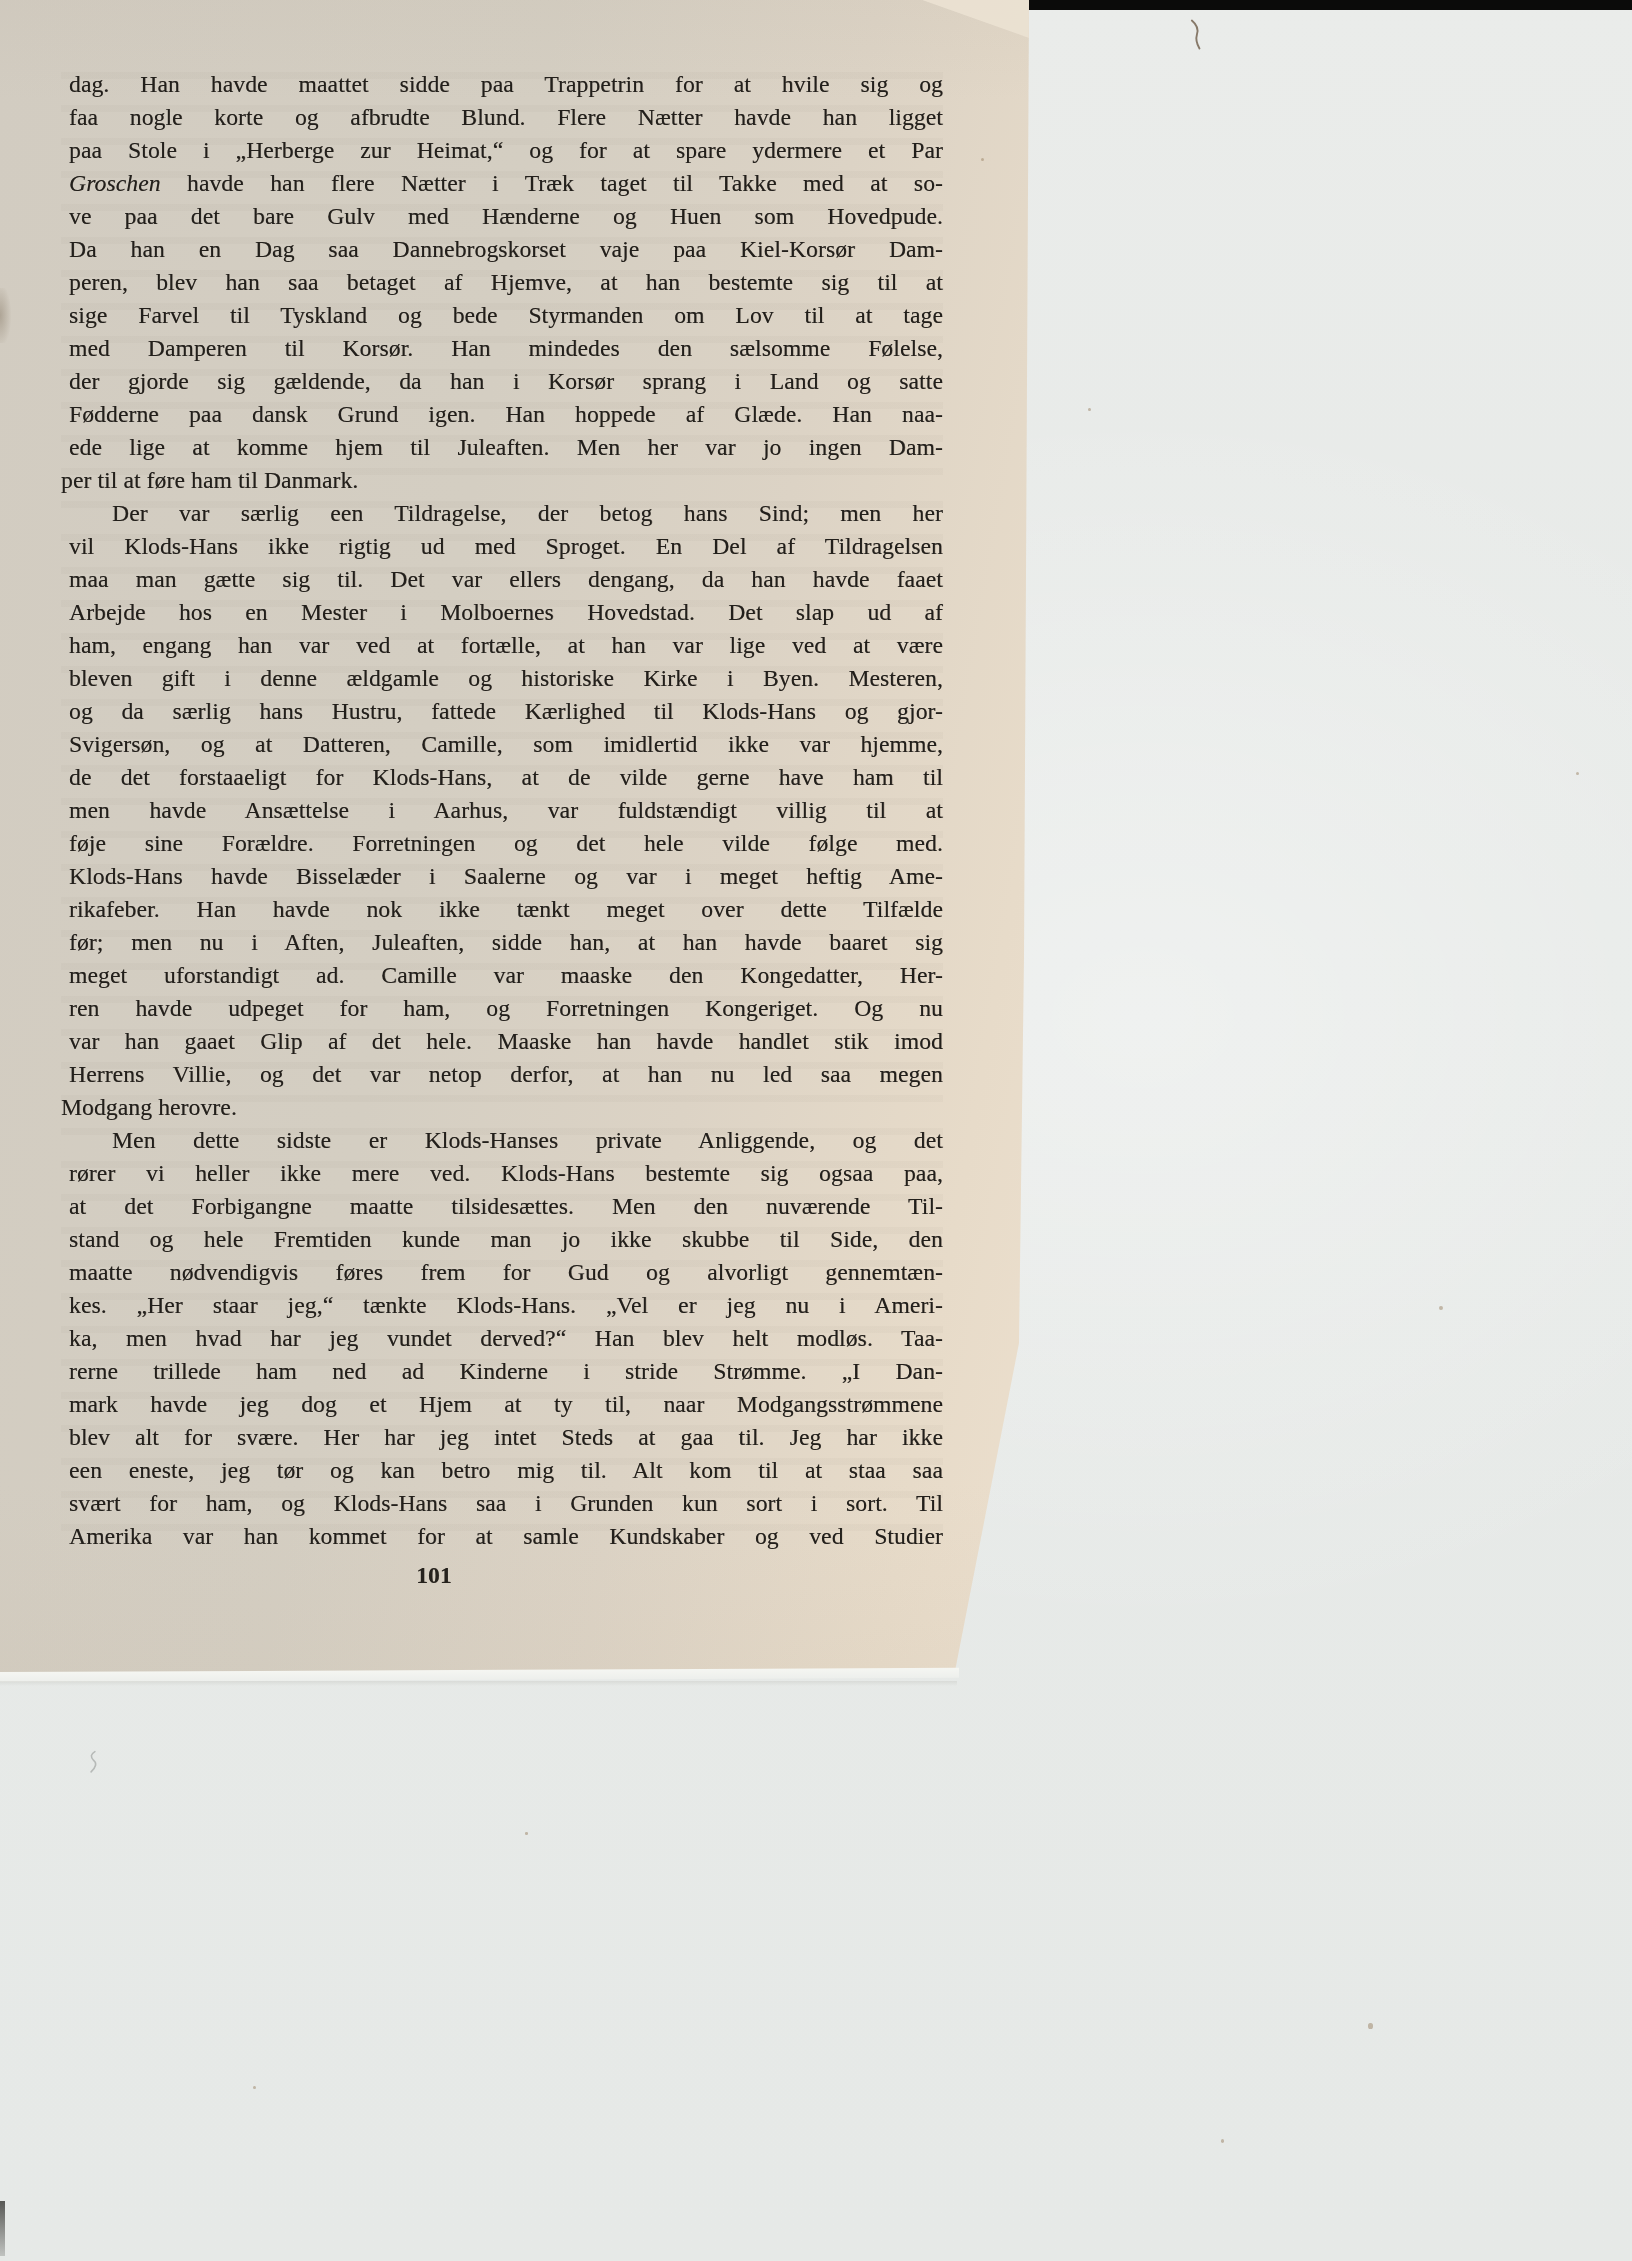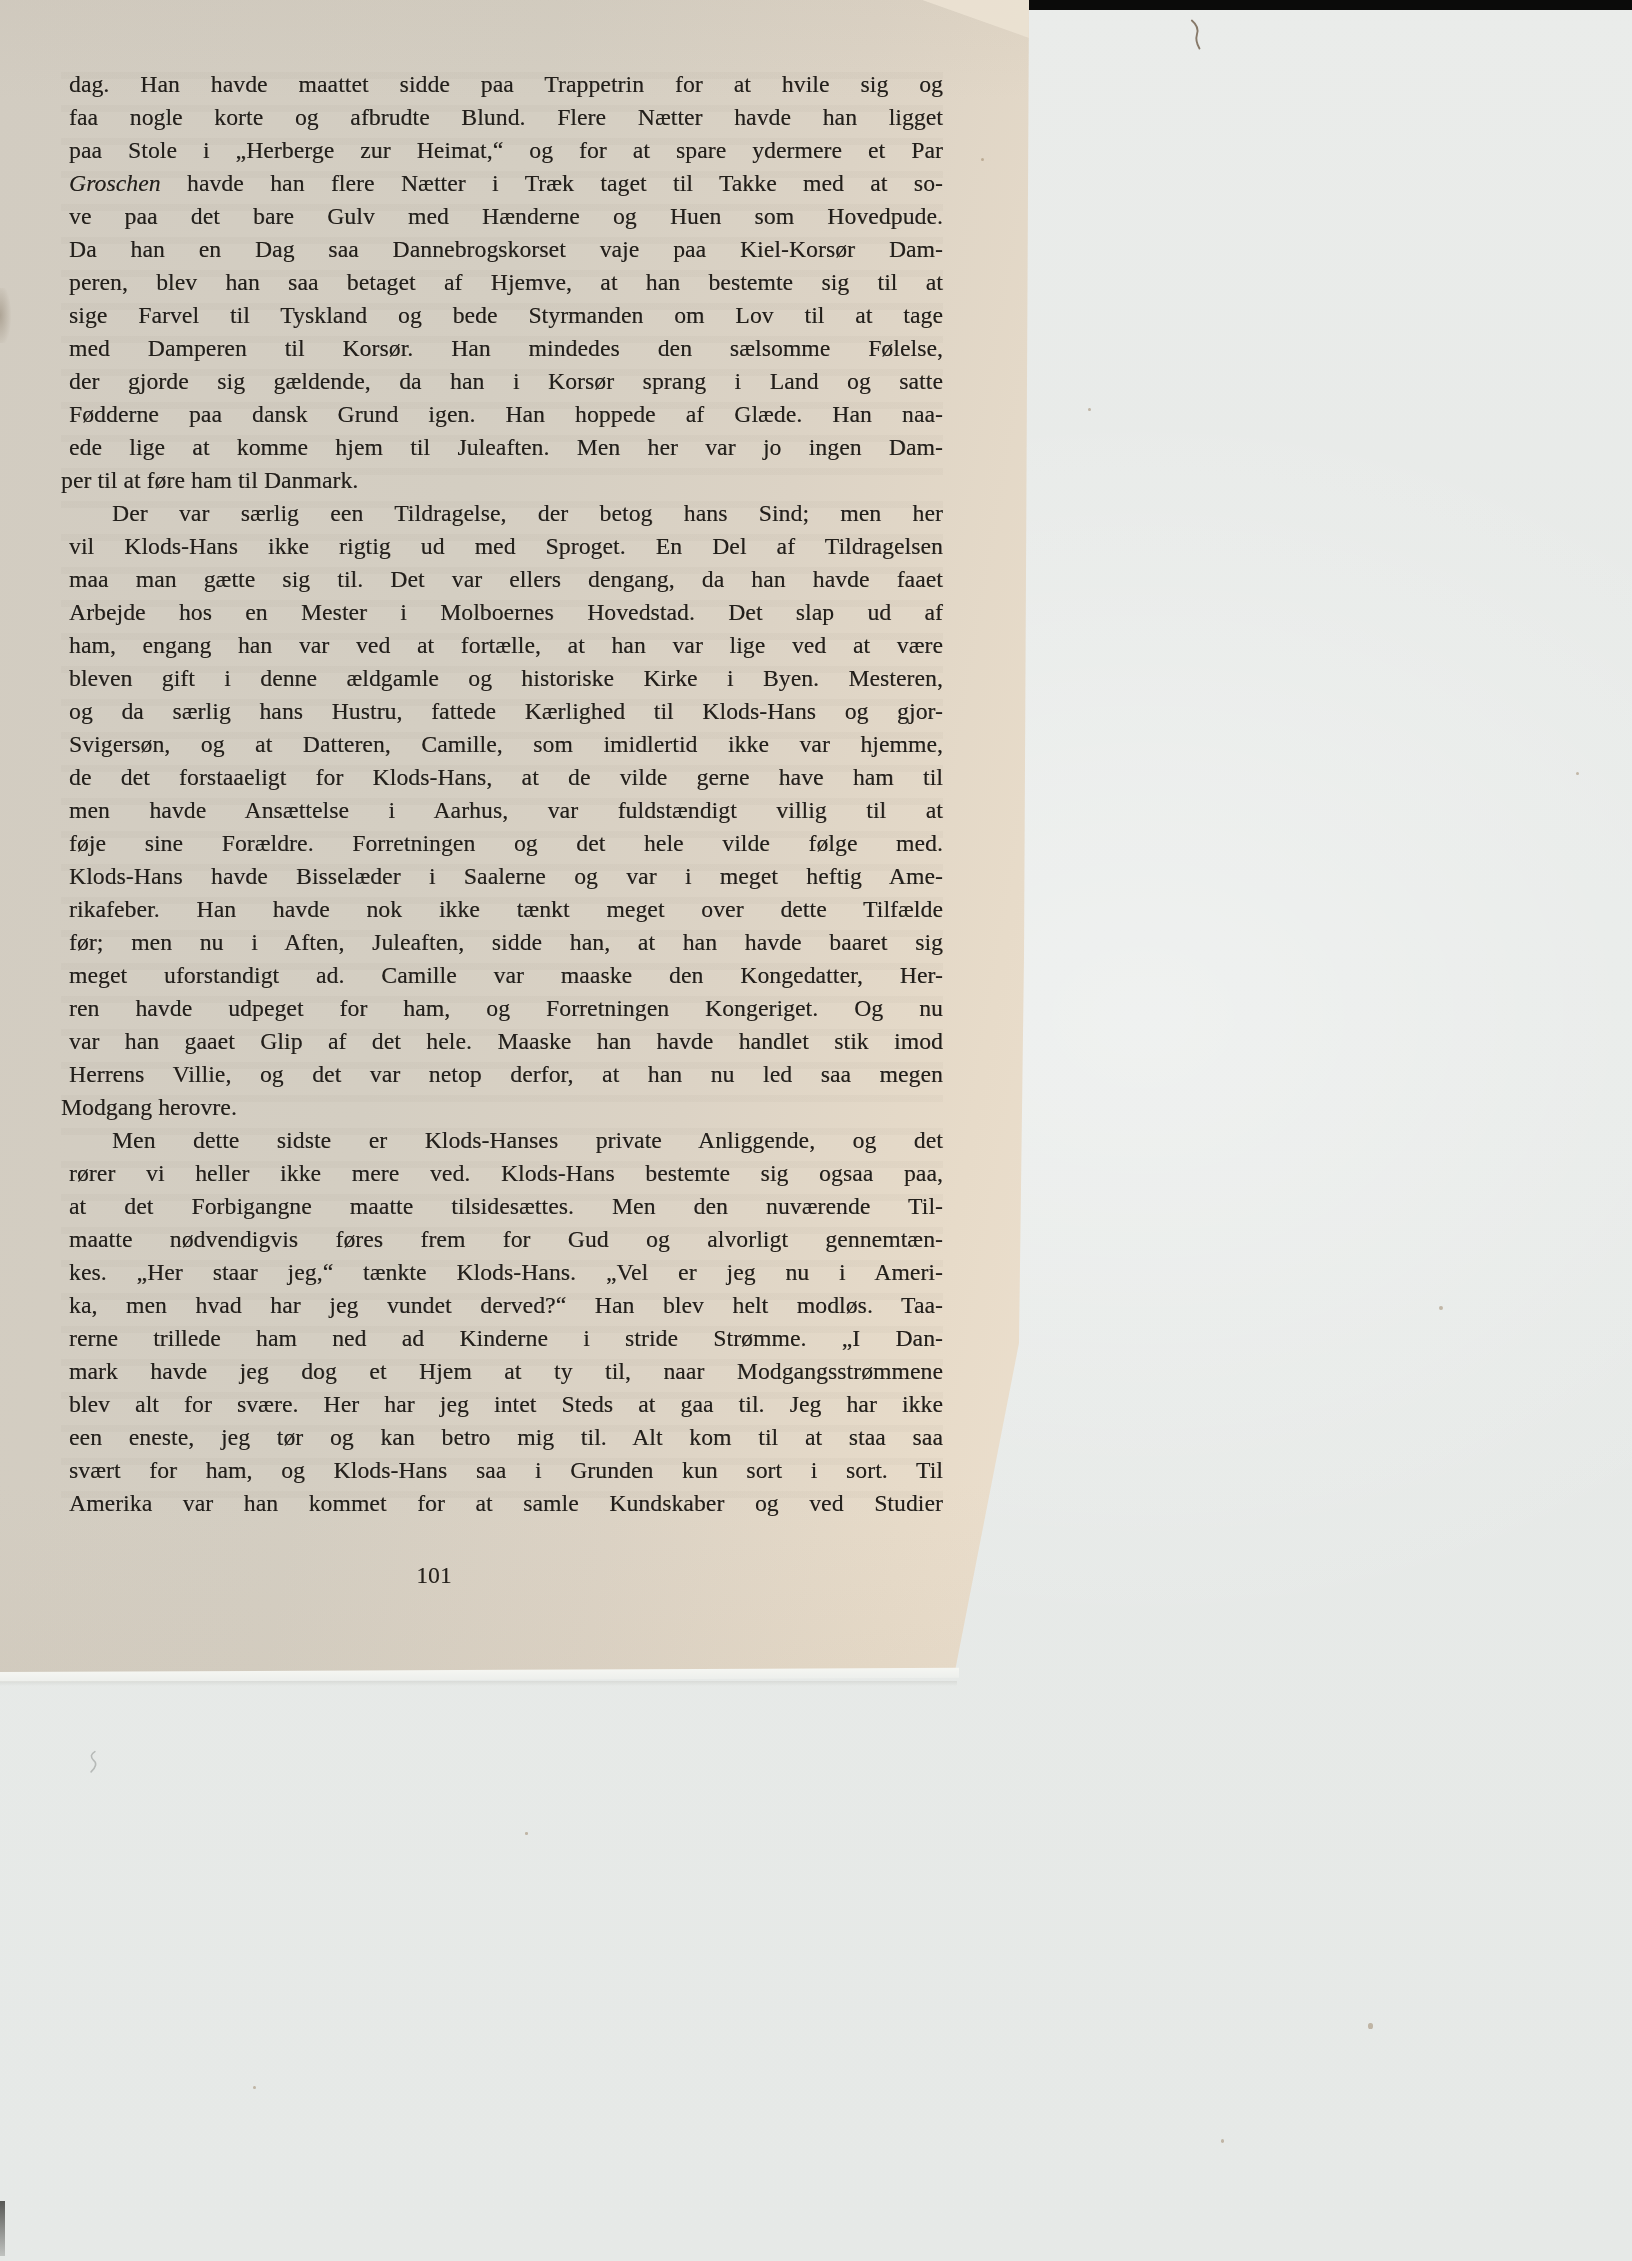--- a/index.html
+++ b/index.html
@@ -60,21 +60,21 @@
       rgba(118,108,94,.045) 22px 29px,
       rgba(118,108,94,0) 29px 33px);
   }
   .line{height:33px;text-align:justify;white-space:nowrap;}
   .line.j{white-space:normal;margin-left:8px;}
   .line.j::after{content:"";display:inline-block;width:100%;height:0;}
   .line.noj{text-align:left;}
   .line.indent{padding-left:43px;}
   .pagenum{
     position:absolute;left:388px;top:1562px;width:92px;
-    text-align:center;font-size:23.6px;font-weight:400;color:#26221d;
+    text-align:center;font-size:23.6px;font-weight:700;color:#26221d;
     text-shadow:0.2px 0.2px 0.4px rgba(35,28,22,.45);
   }
   
   .hook-mark{position:absolute;left:1188px;top:18px;}
   .squiggle{position:absolute;left:86px;top:1749px;opacity:.55;}
   .corner-smudge{
     position:absolute;left:0;top:2201px;width:4.5px;height:55px;
     background:linear-gradient(180deg,rgba(40,40,36,.75),rgba(40,40,36,.2));
   }
   .speck{position:absolute;border-radius:50%;background:#9a8264;opacity:.5;}
@@ -121,20 +121,21 @@
       <div class="line j">rikafeber. Han havde nok ikke tænkt meget over dette Tilfælde</div>
       <div class="line j">før; men nu i Aften, Juleaften, sidde han, at han havde baaret sig</div>
       <div class="line j">meget uforstandigt ad. Camille var maaske den Kongedatter, Her-</div>
       <div class="line j">ren havde udpeget for ham, og Forretningen Kongeriget. Og nu</div>
       <div class="line j">var han gaaet Glip af det hele. Maaske han havde handlet stik imod</div>
       <div class="line j">Herrens Villie, og det var netop derfor, at han nu led saa megen</div>
       <div class="line noj">Modgang herovre.</div>
       <div class="line j indent">Men dette sidste er Klods-Hanses private Anliggende, og det</div>
       <div class="line j">rører vi heller ikke mere ved. Klods-Hans bestemte sig ogsaa paa,</div>
       <div class="line j">at det Forbigangne maatte tilsidesættes. Men den nuværende Til-</div>
+      <div class="line j">stand og hele Fremtiden kunde man jo ikke skubbe til Side, den</div>
       <div class="line j">maatte nødvendigvis føres frem for Gud og alvorligt gennemtæn-</div>
       <div class="line j">kes. „Her staar jeg,“ tænkte Klods-Hans. „Vel er jeg nu i Ameri-</div>
       <div class="line j">ka, men hvad har jeg vundet derved?“ Han blev helt modløs. Taa-</div>
       <div class="line j">rerne trillede ham ned ad Kinderne i stride Strømme. „I Dan-</div>
       <div class="line j">mark havde jeg dog et Hjem at ty til, naar Modgangsstrømmene</div>
       <div class="line j">blev alt for svære. Her har jeg intet Steds at gaa til. Jeg har ikke</div>
       <div class="line j">een eneste, jeg tør og kan betro mig til. Alt kom til at staa saa</div>
       <div class="line j">svært for ham, og Klods-Hans saa i Grunden kun sort i sort. Til</div>
       <div class="line j">Amerika var han kommet for at samle Kundskaber og ved Studier</div>
     </div>

